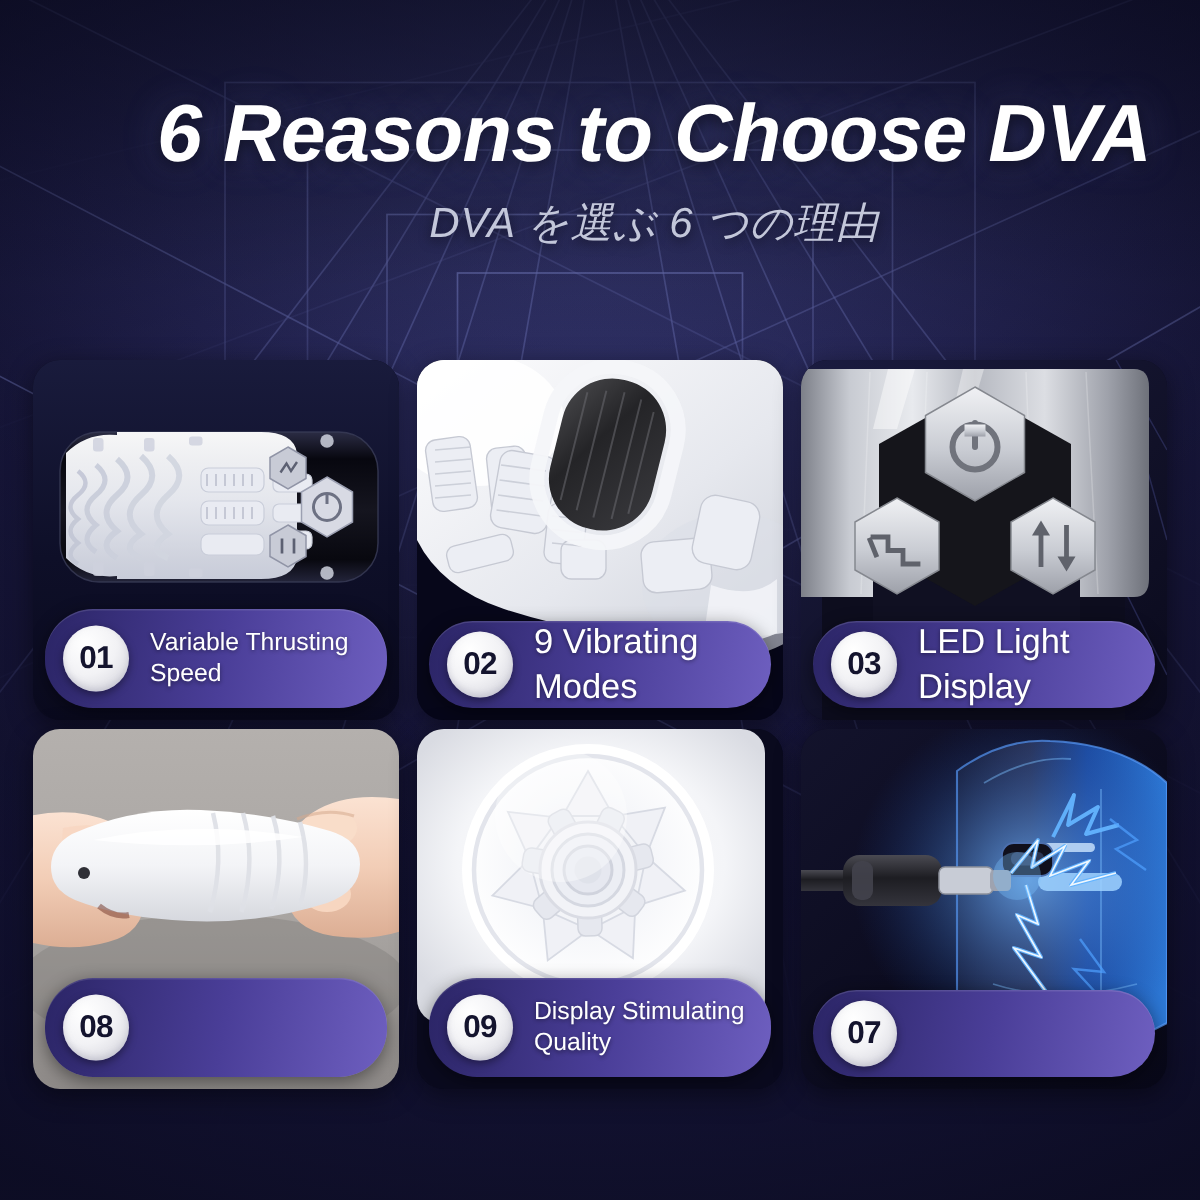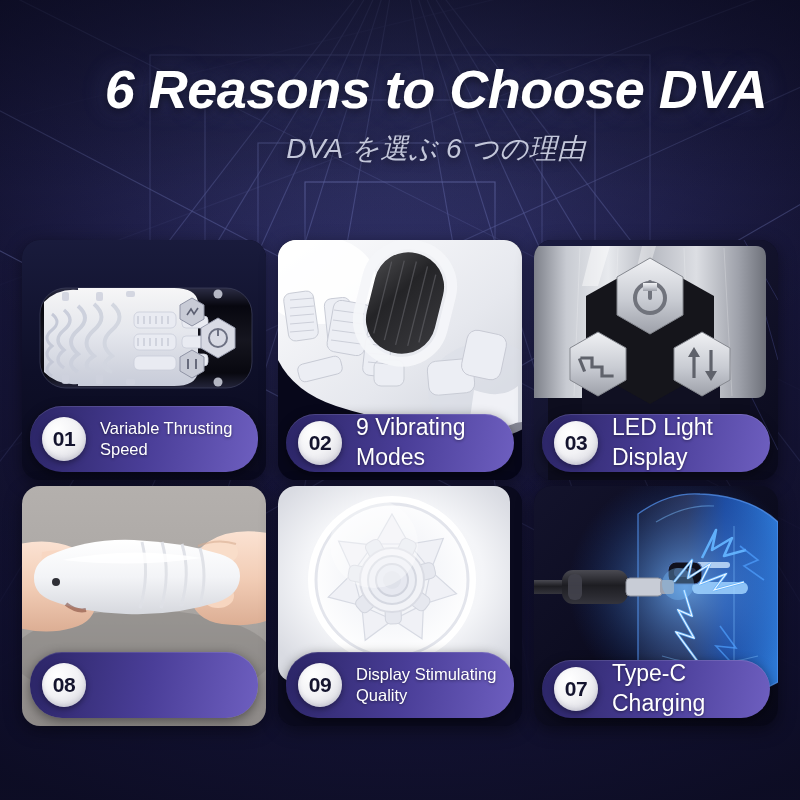--- a/index.html
+++ b/index.html
@@ -592,18 +592,17 @@
           </g>
           <g stroke="#4fa0ff" stroke-width="1.6" fill="none" opacity=".7">
             <path d="M186 140 l16 22 l-20 -2 l24 26"></path>
             <path d="M206 60 l18 14 l-14 6 l20 14"></path>
           </g>
           <circle cx="144" cy="98" r="16" fill="#7cc4ff" opacity=".35"></circle>
         </svg>
       </div>
       <div class="pill">
         <div class="badge">07</div>
-        <div class="pill-text one-line">Type-C  Charging</div>
       </div>
     </div>
 
   </div>
 </div>
 
 </body></html>

